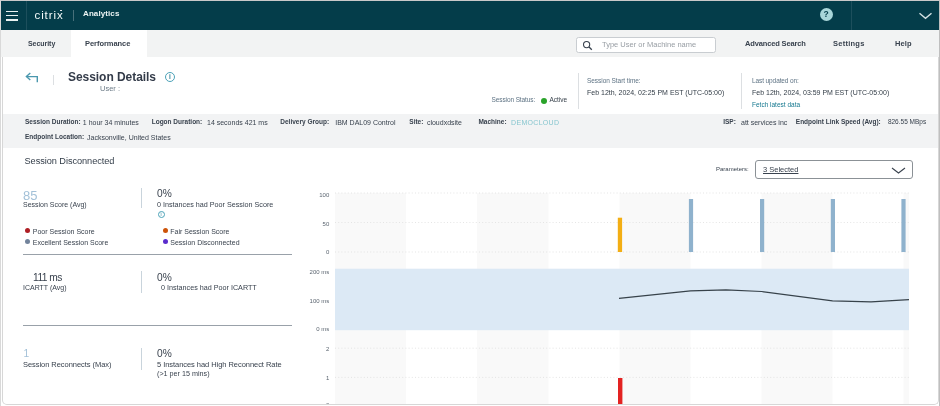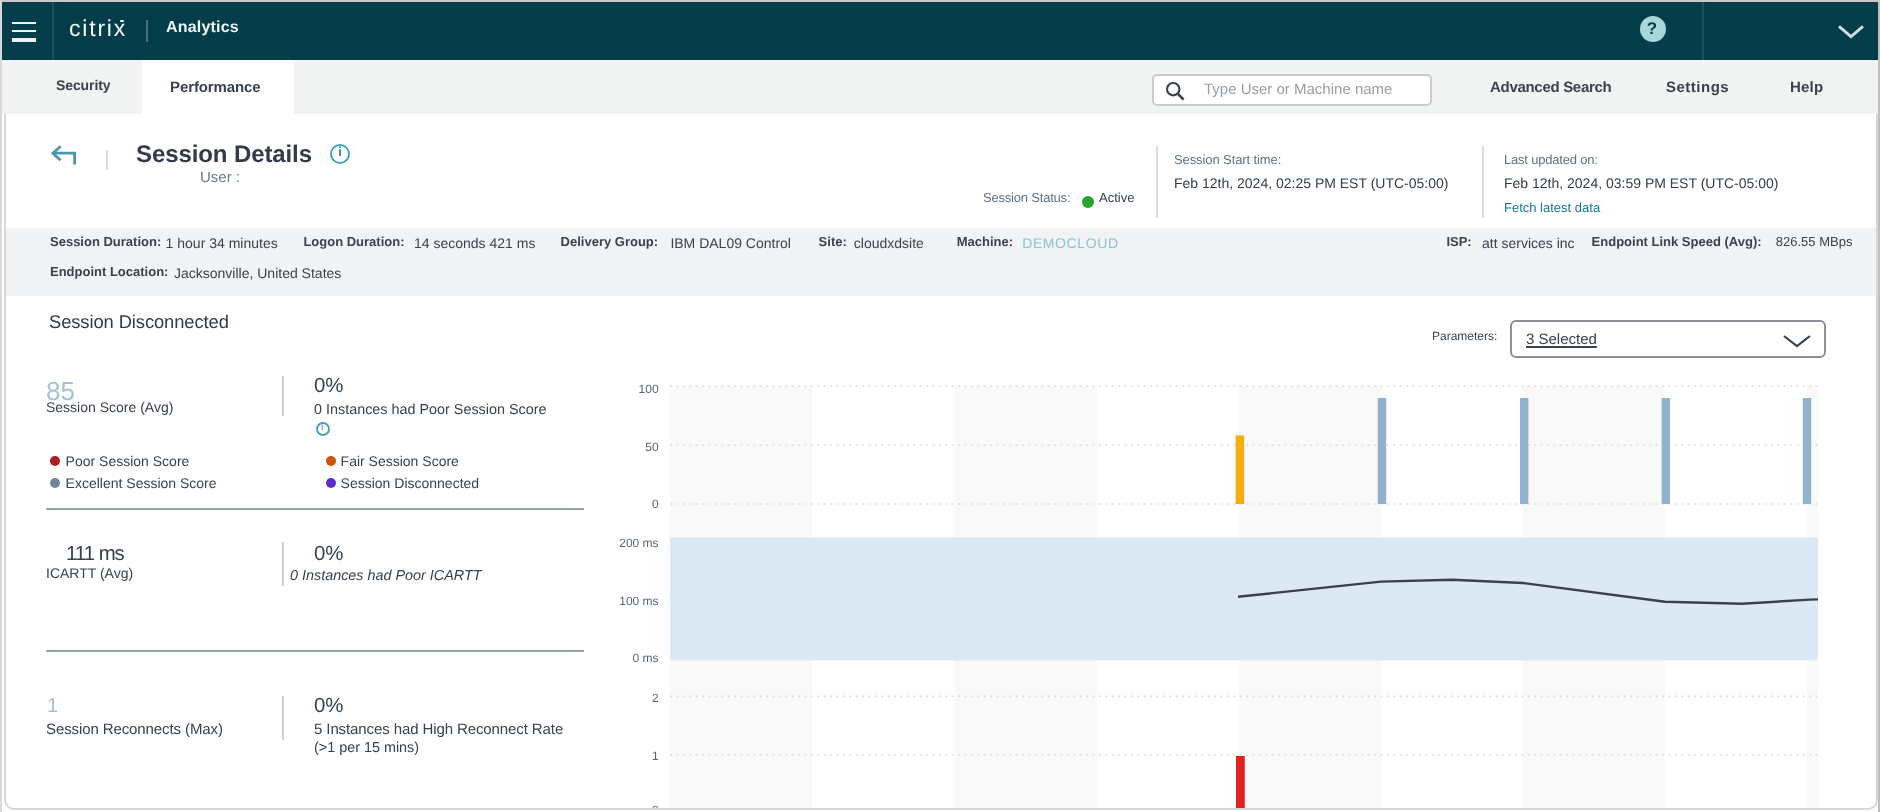--- a/index.html
+++ b/index.html
@@ -110,21 +110,21 @@
   <div class="abs" style="left:31.8px;top:237.5px;font-size:7px;color:#39424e;">Excellent Session Score</div>
   <div class="abs" style="left:162px;top:238px;width:5px;height:5px;border-radius:50%;background:#5a2ccc;"></div>
   <div class="abs" style="left:169.3px;top:237.5px;font-size:7px;color:#39424e;">Session Disconnected</div>
 
   <div class="abs" style="left:22px;top:252.7px;width:269px;height:1px;background:#99a1a9;"></div>
 
   <div class="abs" style="left:32px;top:271.5px;font-size:10.2px;letter-spacing:-0.5px;color:#39424e;">111 ms</div>
   <div class="abs" style="left:22px;top:282.8px;font-size:7px;color:#39424e;">ICARTT (Avg)</div>
   <div class="abs" style="left:139.5px;top:270px;width:1px;height:22px;background:#c9d4dc;"></div>
   <div class="abs" style="left:156px;top:271.5px;font-size:10.2px;color:#39424e;">0%</div>
-  <div class="abs" style="left:144px;top:282.8px;font-size:7.2px;color:#39424e;font-style:italic;">0 Instances had Poor ICARTT</div>
+  <div class="abs" style="left:160px;top:282.8px;font-size:7.2px;color:#39424e;">0 Instances had Poor ICARTT</div>
 
   <div class="abs" style="left:22px;top:323.8px;width:269px;height:1px;background:#99a1a9;"></div>
 
   <div class="abs" style="left:22.5px;top:347.5px;font-size:10.2px;color:#a3c1d8;">1</div>
   <div class="abs" style="left:22px;top:360.3px;font-size:7.5px;letter-spacing:-0.05px;color:#39424e;">Session Reconnects (Max)</div>
   <div class="abs" style="left:139.5px;top:347px;width:1px;height:22px;background:#c9d4dc;"></div>
   <div class="abs" style="left:156px;top:347.5px;font-size:10.2px;color:#39424e;">0%</div>
   <div class="abs" style="left:156px;top:360.3px;font-size:7.5px;letter-spacing:-0.05px;color:#39424e;">5 Instances had High Reconnect Rate</div>
   <div class="abs" style="left:156px;top:369.3px;font-size:7.2px;color:#39424e;">(&gt;1 per 15 mins)</div>
 

